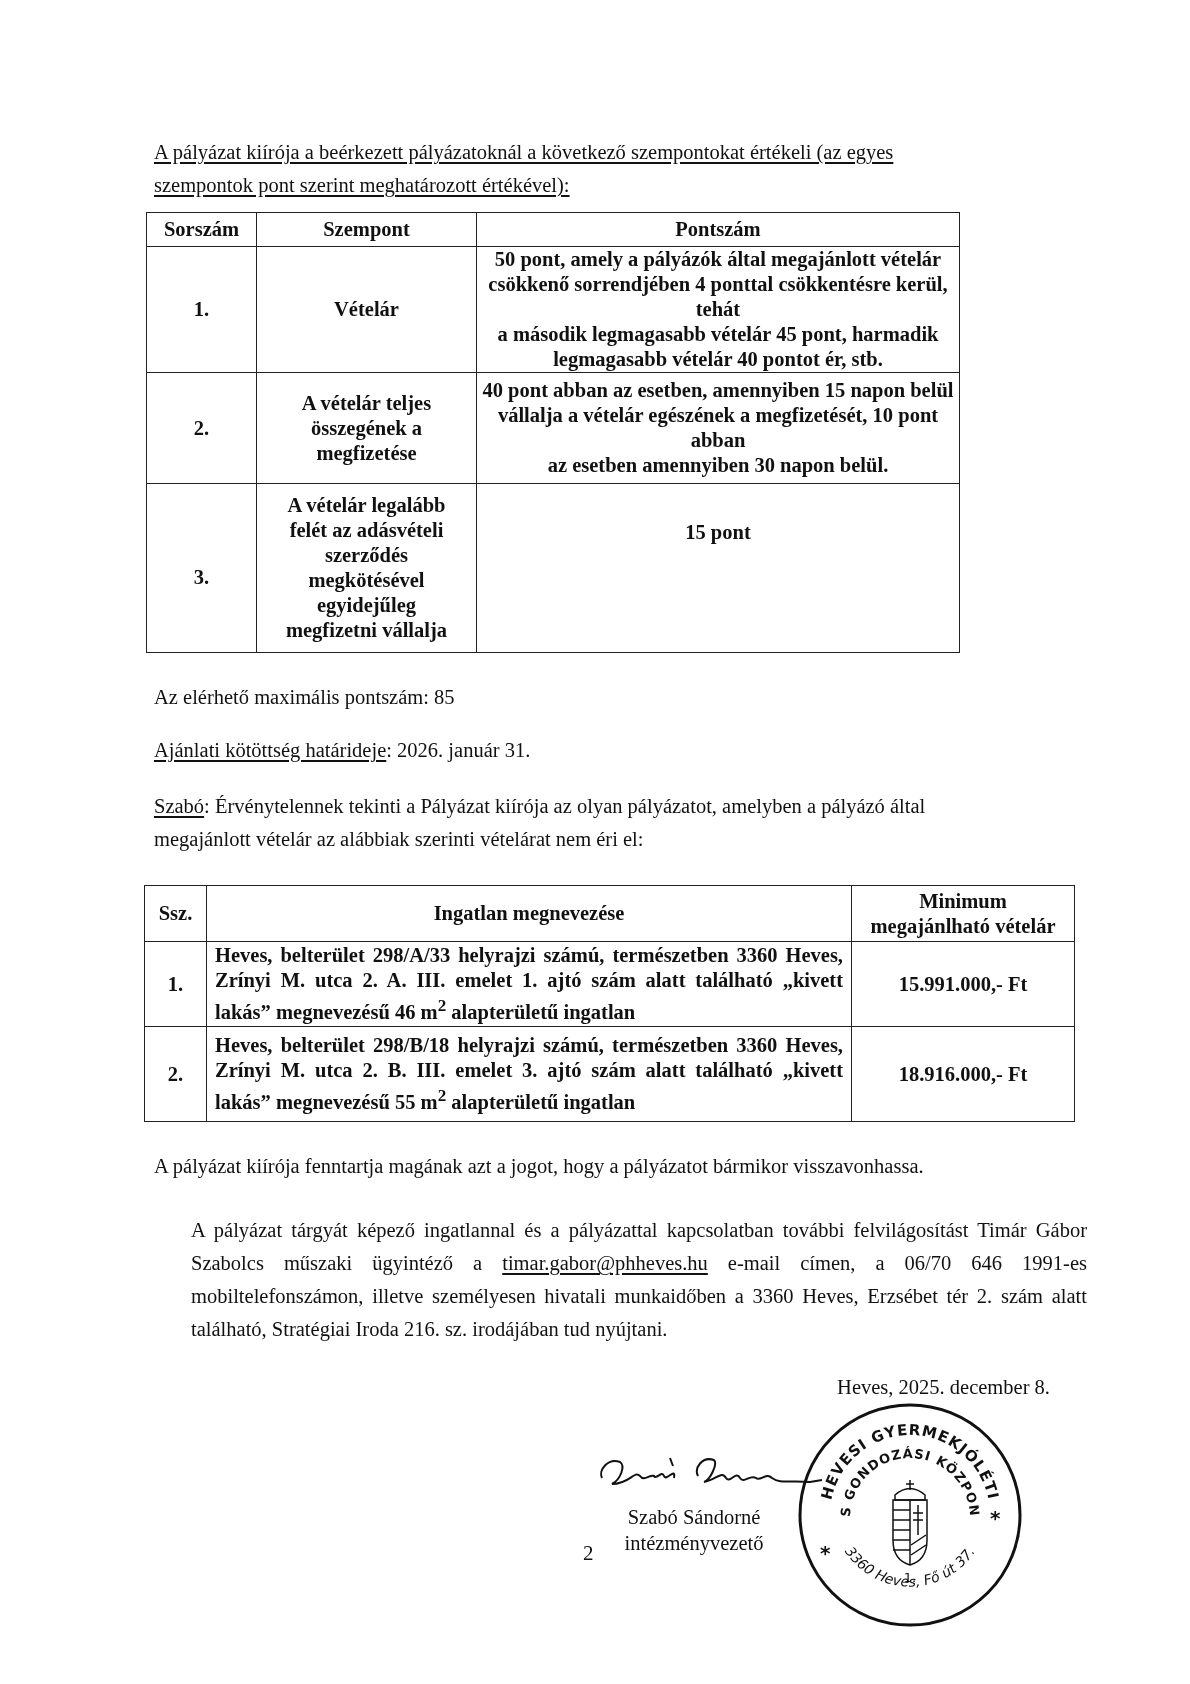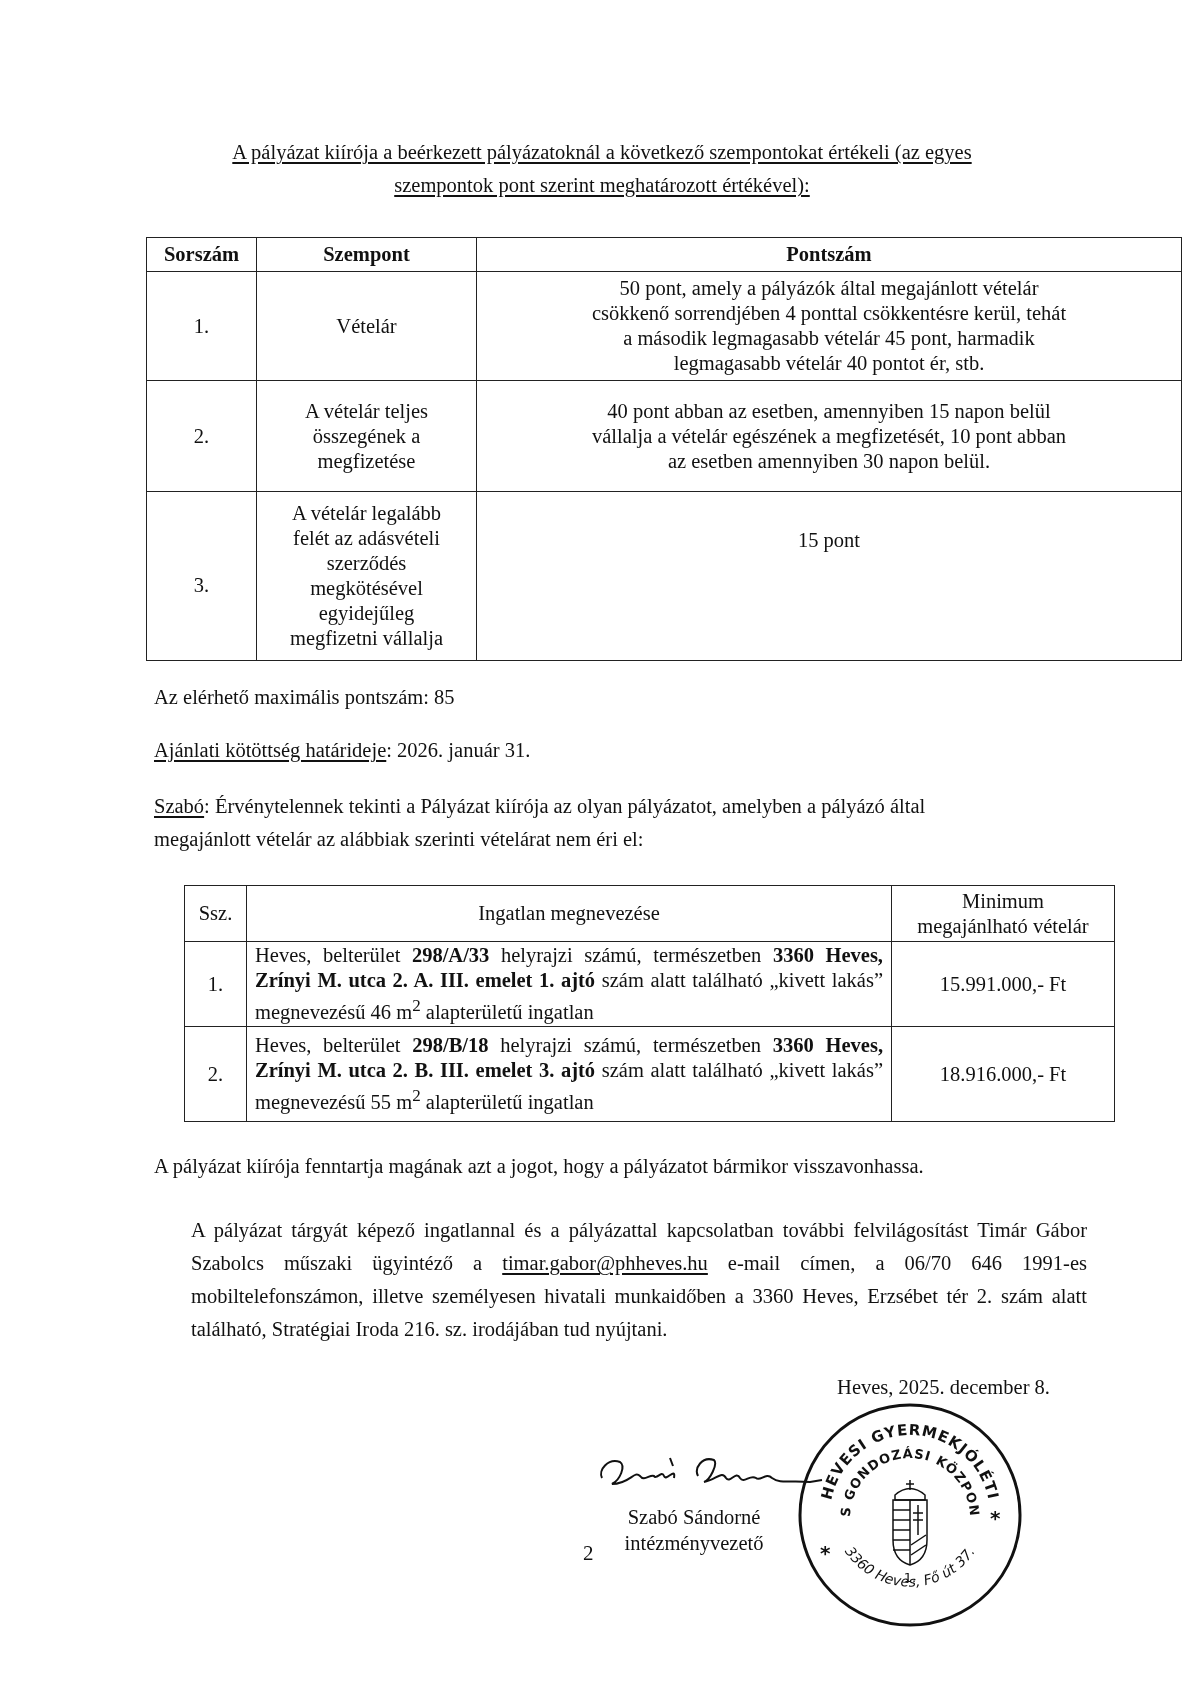--- a/index.html
+++ b/index.html
@@ -1,27 +1,27 @@
 <!DOCTYPE html>
 <html><head>
 <meta charset="utf-8">
 <style>
   html, body { margin: 0; padding: 0; background: #ffffff; }
   body { width: 1190px; height: 1684px; position: relative; overflow: hidden;
          font-family: "Liberation Serif", "DejaVu Serif", serif; color: #111; }
   .para { position: absolute; left: 154px; width: 896px; font-size: 20.5px; line-height: 33px; }
-  .u { text-decoration: underline; text-underline-offset: 3px; text-align: center; }
+  .u { text-decoration: underline; text-underline-offset: 3px; }
   .justify { text-align: justify; text-align-last: left; margin-left: 37px; }
 
   table { border-collapse: collapse; position: absolute; font-size: 20.5px; line-height: 25px; }
-  td, th { border: 1.5px solid #222; text-align: center; vertical-align: middle; padding: 0 4px; }
+  td, th { border: 1.5px solid #222; text-align: center; vertical-align: middle; padding: 0 4px; font-weight: bold; }
   th { font-weight: bold; }
-  .t1 { left: 146px; top: 237px; width: 1036px; }
+  .t1 { left: 146px; top: 212px; width: 814px; }
   .t1 col.c1 { width: 110px; } .t1 col.c2 { width: 220px; }
-  .t2 { left: 144px; top: 885px; width: 931px; margin-left: 40px; }
+  .t2 { left: 144px; top: 885px; width: 931px; }
   .t2 col.c1 { width: 62px; } .t2 col.c3 { width: 223px; }
   .t2 td.desc { text-align: justify; text-align-last: left; padding: 0 8px; }
 
   .sig-name { position: absolute; left: 604px; font-size: 20.5px; line-height: 26px; text-align: center; width: 180px; }
   .page-num { position: absolute; left: 583px; top: 1541px; font-size: 21px; }
 
   .stamp { position: absolute; left: 795px; top: 1400px; width: 230px; height: 230px; }
   .signature { position: absolute; left: 590px; top: 1440px; width: 235px; height: 60px; }
 </style>
 </head>

